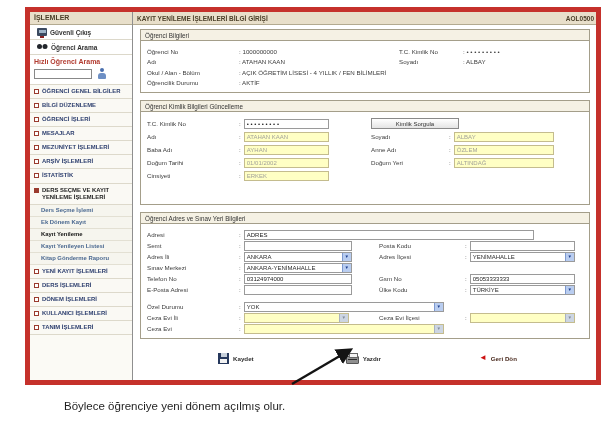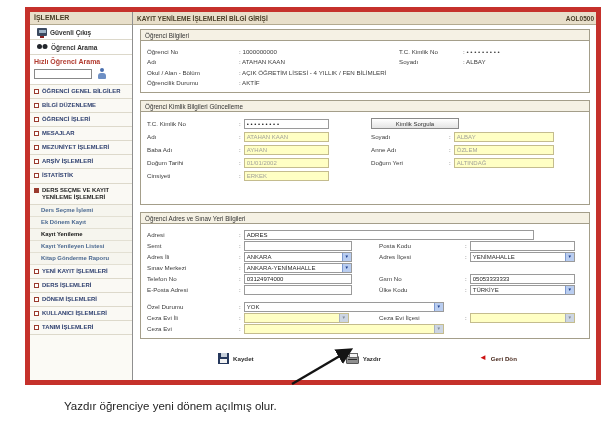--- a/index.html
+++ b/index.html
@@ -386,14 +386,14 @@
 
   <svg class="annot" viewBox="0 0 90 52">
     <defs>
       <marker id="ah" markerWidth="7" markerHeight="7" refX="5.5" refY="3.5" orient="auto">
         <path d="M0,0 L7,3.5 L0,7 z" fill="#141414"></path>
       </marker>
     </defs>
     <line x1="14" y1="46" x2="72" y2="12" stroke="#141414" stroke-width="2.4" marker-end="url(#ah)"></line>
   </svg>
 
-  <div class="caption">Yazdır öğrenciye yeni dönem açılmış olur.</div>
+  <div class="caption">Böylece öğrenciye yeni dönem açılmış olur.</div>
 </div>
 
 </body></html>

